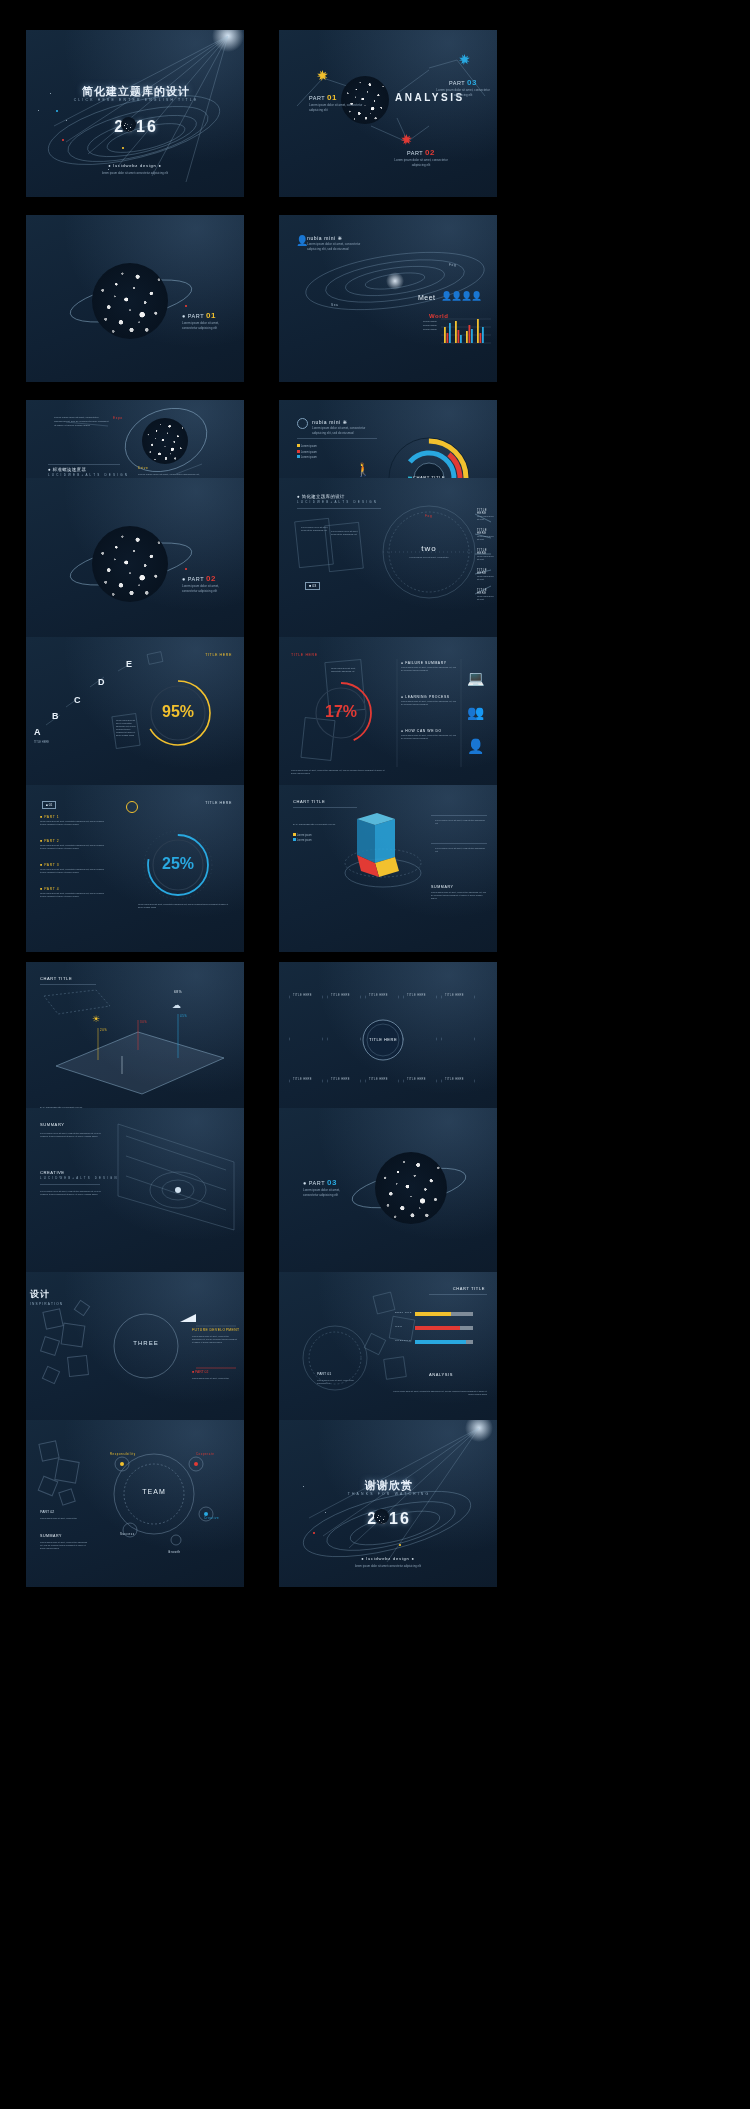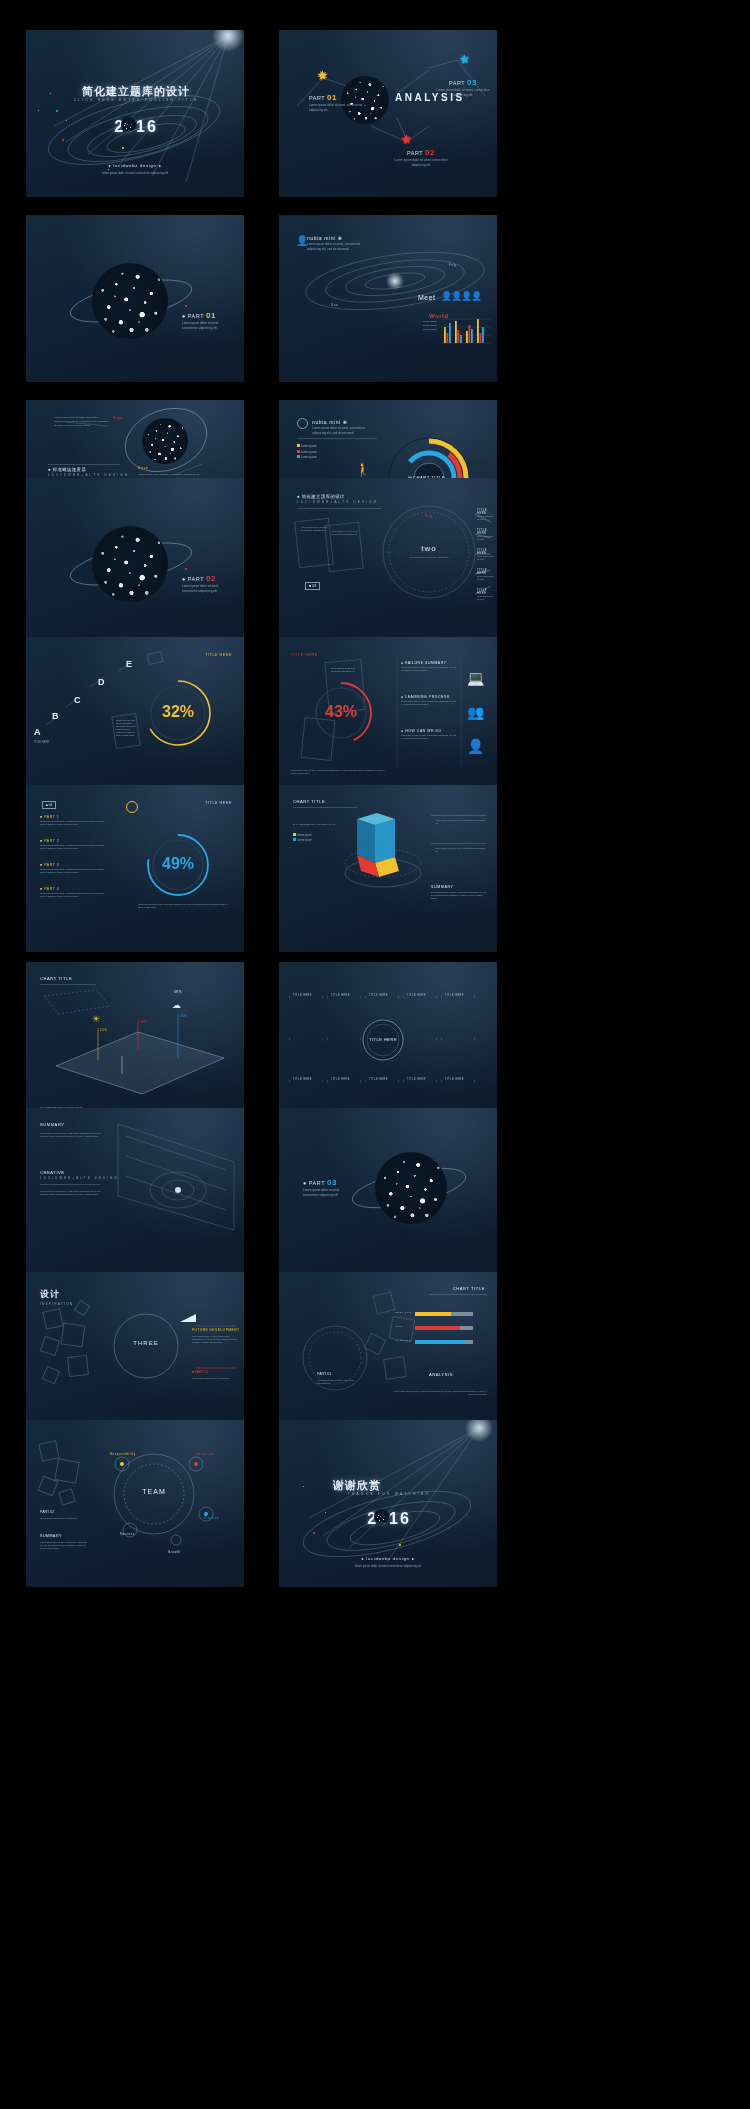--- a/index.html
+++ b/index.html
@@ -424,38 +424,38 @@
     <circle cx="152" cy="76" r="27" fill="none" stroke="#2a3c50" stroke-width="1.2"></circle>
   </svg>
   <div style="position:absolute;left:100px;top:22px;color:#e8f1fa;font-size:9px;font-weight:bold"><span>E</span></div>
   <div style="position:absolute;left:72px;top:40px;color:#e8f1fa;font-size:9px;font-weight:bold"><span>D</span></div>
   <div style="position:absolute;left:48px;top:58px;color:#e8f1fa;font-size:9px;font-weight:bold"><span>C</span></div>
   <div style="position:absolute;left:26px;top:74px;color:#e8f1fa;font-size:9px;font-weight:bold"><span>B</span></div>
   <div style="position:absolute;left:8px;top:90px;color:#e8f1fa;font-size:9px;font-weight:bold"><span>A</span></div>
   <div class="txt" style="left:8px;top:104px;font-size:2.6px">TITLE HERE</div>
   <div class="txt" style="left:90px;top:82px;width:22px;font-size:2px">Lorem ipsum dolor sit amet, consectetur adipisicing elit, sed do eiusmod tempor incididunt ut labore et dolore magna aliqua</div>
   <div style="position:absolute;left:126px;top:66px;width:52px;text-align:center;color:#f2c12e;font-size:16px;font-weight:bold">
-    <span>32%</span>
+    <span>95%</span>
   </div>
 </div>
 
 <div class="slide col1" style="top:637px">
   <div class="lbl" style="left:12px;top:16px;color:#e23a34;font-size:3.6px;letter-spacing:.6px">TITLE HERE</div>
   <svg width="218" height="167">
     <g fill="none" stroke="#5f7b93" stroke-width=".4">
       <rect x="48" y="24" width="36" height="50" transform="rotate(-5 66 49)"></rect>
       <rect x="24" y="82" width="30" height="40" transform="rotate(6 39 102)"></rect>
     </g>
     <circle cx="62" cy="76" r="30" fill="none" stroke="#e23a34" stroke-width="1.8" stroke-dasharray="81 108" transform="rotate(-90 62 76)"></circle>
     <circle cx="62" cy="76" r="25" fill="none" stroke="#2a3c50" stroke-width="1.2"></circle>
     <line x1="118" y1="22" x2="118" y2="130" stroke="#3d5468" stroke-width=".4"></line>
     <line x1="182" y1="22" x2="182" y2="130" stroke="#3d5468" stroke-width=".4"></line>
   </svg>
   <div style="position:absolute;left:38px;top:66px;width:48px;text-align:center;color:#e23a34;font-size:16px;font-weight:bold">
-    <span>43%</span>
+    <span>17%</span>
   </div>
   <div class="txt" style="left:52px;top:30px;width:30px;font-size:2px">Lorem ipsum dolor sit amet, consectetur adipisicing elit</div>
 
   <div style="position:absolute;left:122px;top:24px;width:58px">
     <div class="lbl" style="position:static;font-size:3.4px;color:#e6f0f8">● <span>FAILURE SUMMARY</span></div>
     <div class="txt" style="position:static;width:56px;font-size:2.1px;margin-top:1px">Lorem ipsum dolor sit amet, consectetur adipisicing elit, sed do eiusmod tempor incididunt</div>
   </div>
   <div style="position:absolute;left:122px;top:58px;width:58px">
     <div class="lbl" style="position:static;font-size:3.4px;color:#e6f0f8">● <span>LEARNING PROCESS</span></div>
     <div class="txt" style="position:static;width:56px;font-size:2.1px;margin-top:1px">Lorem ipsum dolor sit amet, consectetur adipisicing elit, sed do eiusmod tempor incididunt</div>
@@ -475,21 +475,21 @@
 <div class="slide col0" style="top:785px">
   <div class="lbl" style="right:12px;top:16px;color:#cfdfec;font-size:3.6px;letter-spacing:.6px">TITLE HERE</div>
   <div style="position:absolute;left:16px;top:16px;border:1px solid #7d99b1;padding:1px 3px;color:#dbe8f3;font-size:3.2px">■ 01</div>
   <div style="position:absolute;left:100px;top:16px;width:12px;height:12px;border:1px solid #f2c12e;border-radius:50%"></div>
   <svg width="218" height="167">
     <circle cx="152" cy="80" r="30" fill="none" stroke="#29a8e0" stroke-width="1.8" stroke-dasharray="147 41" transform="rotate(-90 152 80)"></circle>
     <circle cx="152" cy="80" r="25" fill="none" stroke="#2a3c50" stroke-width="1.2"></circle>
     <circle cx="152" cy="80" r="34" fill="none" stroke="#3d5468" stroke-width=".4" stroke-dasharray="1 3"></circle>
   </svg>
   <div style="position:absolute;left:128px;top:70px;width:48px;text-align:center;color:#29a8e0;font-size:16px;font-weight:bold">
-    <span>49%</span>
+    <span>25%</span>
   </div>
   <div style="position:absolute;left:14px;top:30px;width:72px">
     <div class="lbl" style="position:static;font-size:3.4px;color:#f2c12e">■ <span>PART 1</span></div>
     <div class="txt" style="position:static;width:70px;font-size:2px;margin-top:1px">Lorem ipsum dolor sit amet, consectetur adipisicing elit, sed do eiusmod tempor incididunt ut labore et dolore magna</div>
   </div>
   <div style="position:absolute;left:14px;top:54px;width:72px">
     <div class="lbl" style="position:static;font-size:3.4px;color:#f2c12e">■ <span>PART 2</span></div>
     <div class="txt" style="position:static;width:70px;font-size:2px;margin-top:1px">Lorem ipsum dolor sit amet, consectetur adipisicing elit, sed do eiusmod tempor incididunt ut labore et dolore magna</div>
   </div>
   <div style="position:absolute;left:14px;top:78px;width:72px">
@@ -626,21 +626,21 @@
   <div style="position:absolute;left:24px;top:70px;width:58px">
     <div style="color:#cfdfec;font-size:5.5px;letter-spacing:.5px">
       ● <span>PART</span>
       <span style="color:#29a8e0;font-size:8px;font-weight:bold">03</span>
     </div>
     <div class="txt" style="position:static;width:52px;margin-top:1px">Lorem ipsum dolor sit amet, consectetur adipisicing elit</div>
   </div>
 </div>
 
 <div class="slide col0" style="top:1272px">
-  <div style="position:absolute;left:14px;top:16px">
+  <div style="position:absolute;left:4px;top:16px">
     <div style="color:#e8f1fa;font-size:9px;font-weight:bold;letter-spacing:1px">设计</div>
     <div class="ttl-en" style="position:static;margin-top:1px;font-size:3.2px;letter-spacing:1.2px">inspiration</div>
   </div>
   <div class="sq" style="left:18px;top:38px;width:18px;height:18px;transform:rotate(-12deg)"></div>
   <div class="sq" style="left:36px;top:52px;width:22px;height:22px;transform:rotate(8deg)"></div>
   <div class="sq" style="left:16px;top:66px;width:16px;height:16px;transform:rotate(18deg)"></div>
   <div class="sq" style="left:42px;top:84px;width:20px;height:20px;transform:rotate(-6deg)"></div>
   <div class="sq" style="left:18px;top:96px;width:14px;height:14px;transform:rotate(24deg)"></div>
   <div class="sq" style="left:50px;top:30px;width:12px;height:12px;transform:rotate(34deg)"></div>
   <svg width="218" height="167">
@@ -750,21 +750,21 @@
     <g stroke="#8fb2cc" stroke-width=".5" fill="none" opacity=".6">
       <ellipse cx="108" cy="104" rx="86" ry="26" transform="rotate(-14 108 104)"></ellipse>
       <ellipse cx="112" cy="106" rx="66" ry="19" transform="rotate(-14 112 106)"></ellipse>
       <ellipse cx="116" cy="108" rx="46" ry="13" transform="rotate(-14 116 108)"></ellipse>
     </g>
   </svg>
   <div class="spark" style="left:24px;top:66px"></div>
   <div class="spark" style="left:46px;top:92px"></div>
   <div class="dot" style="left:34px;top:112px;width:1.6px;height:1.6px;background:#e23a34"></div>
   <div class="dot" style="left:120px;top:124px;width:1.6px;height:1.6px;background:#f2c12e"></div>
-  <div class="ttl-cn" style="left:54px;top:58px;width:112px;font-size:11px">谢谢欣赏</div>
+  <div class="ttl-cn" style="left:54px;top:58px;width:112px;text-align:center;font-size:11px">谢谢欣赏</div>
   <div class="ttl-en" style="left:54px;top:72px;width:112px;text-align:center">THANKS FOR WATCHING</div>
   <div style="position:absolute;left:72px;top:90px;width:76px;text-align:center;color:#eef5fb;font-size:16px;font-weight:bold;letter-spacing:2px;text-shadow:0 0 5px rgba(180,215,245,.6)">
     <span>2016</span>
   </div>
   <div class="ball" style="left:95px;top:89px;width:15px;height:15px"></div>
   <div style="position:absolute;left:39px;top:136px;width:140px;text-align:center;color:#dbe8f3;font-size:4px;letter-spacing:.8px">
     ● <span>lucidwebz design</span> ●
   </div>
   <div class="txt" style="left:34px;top:144px;width:150px;text-align:center;font-size:2.8px">lorem ipsum dolor sit amet consectetur adipisicing elit</div>
 </div>

